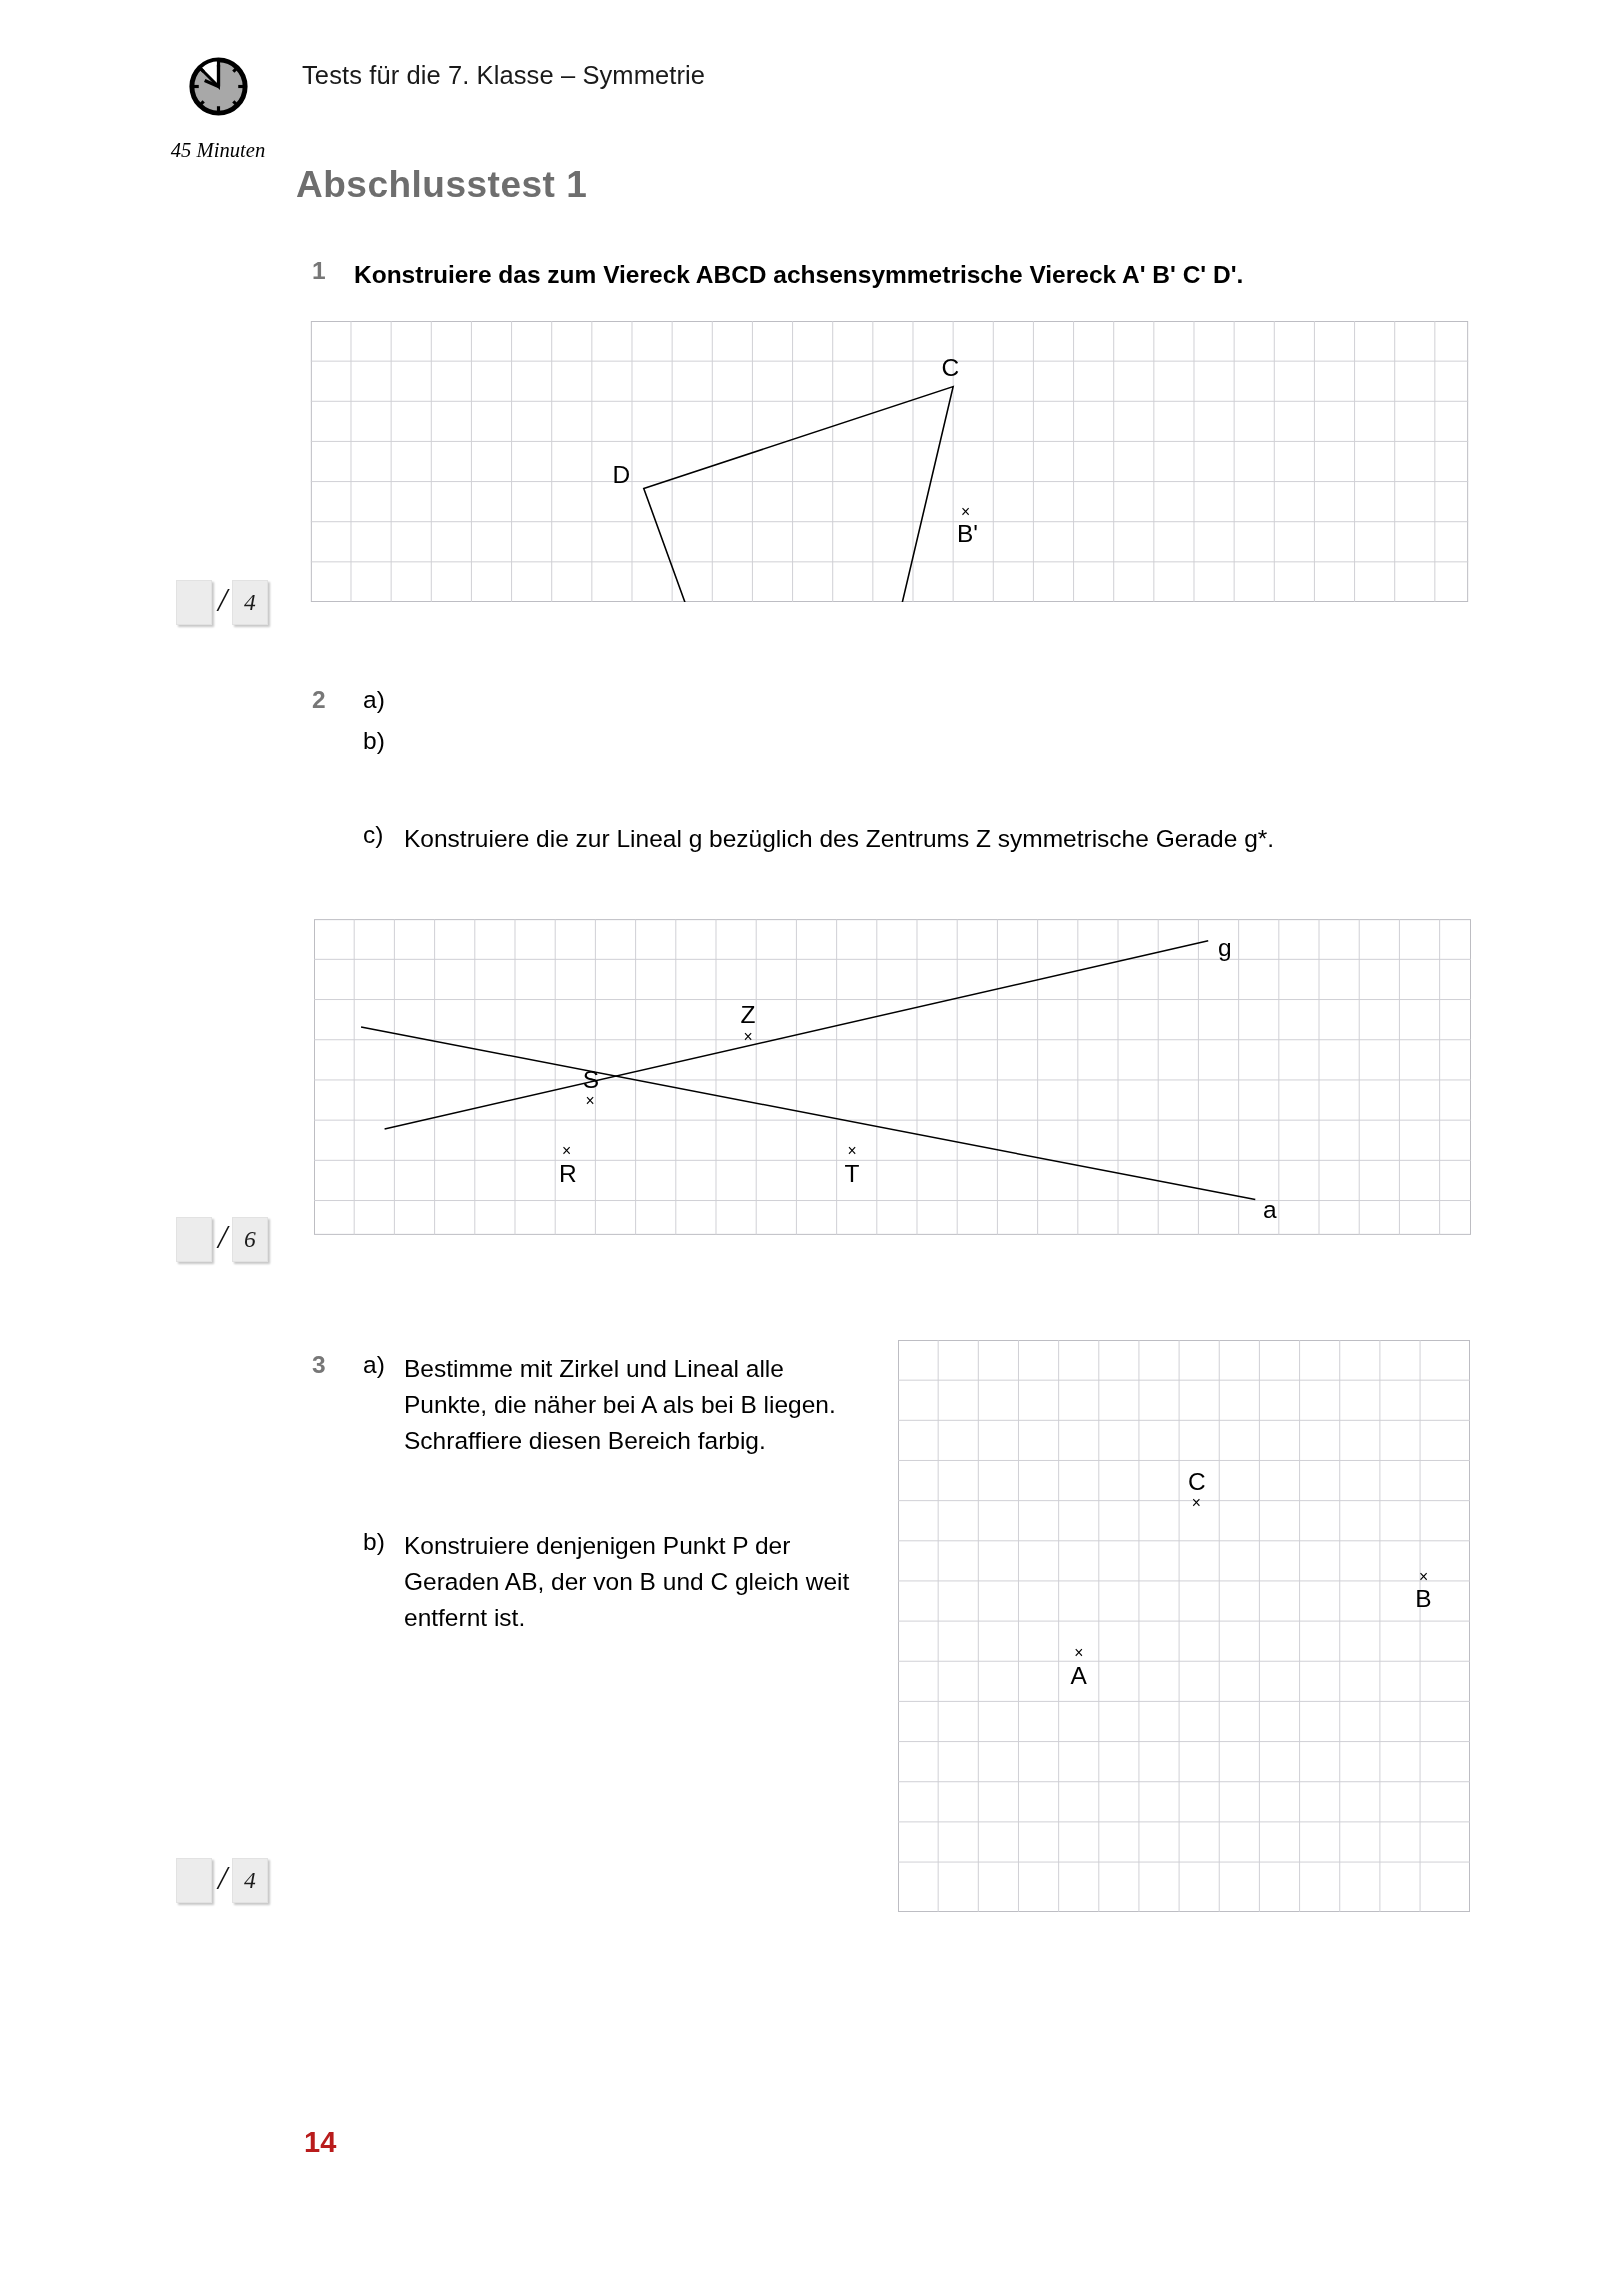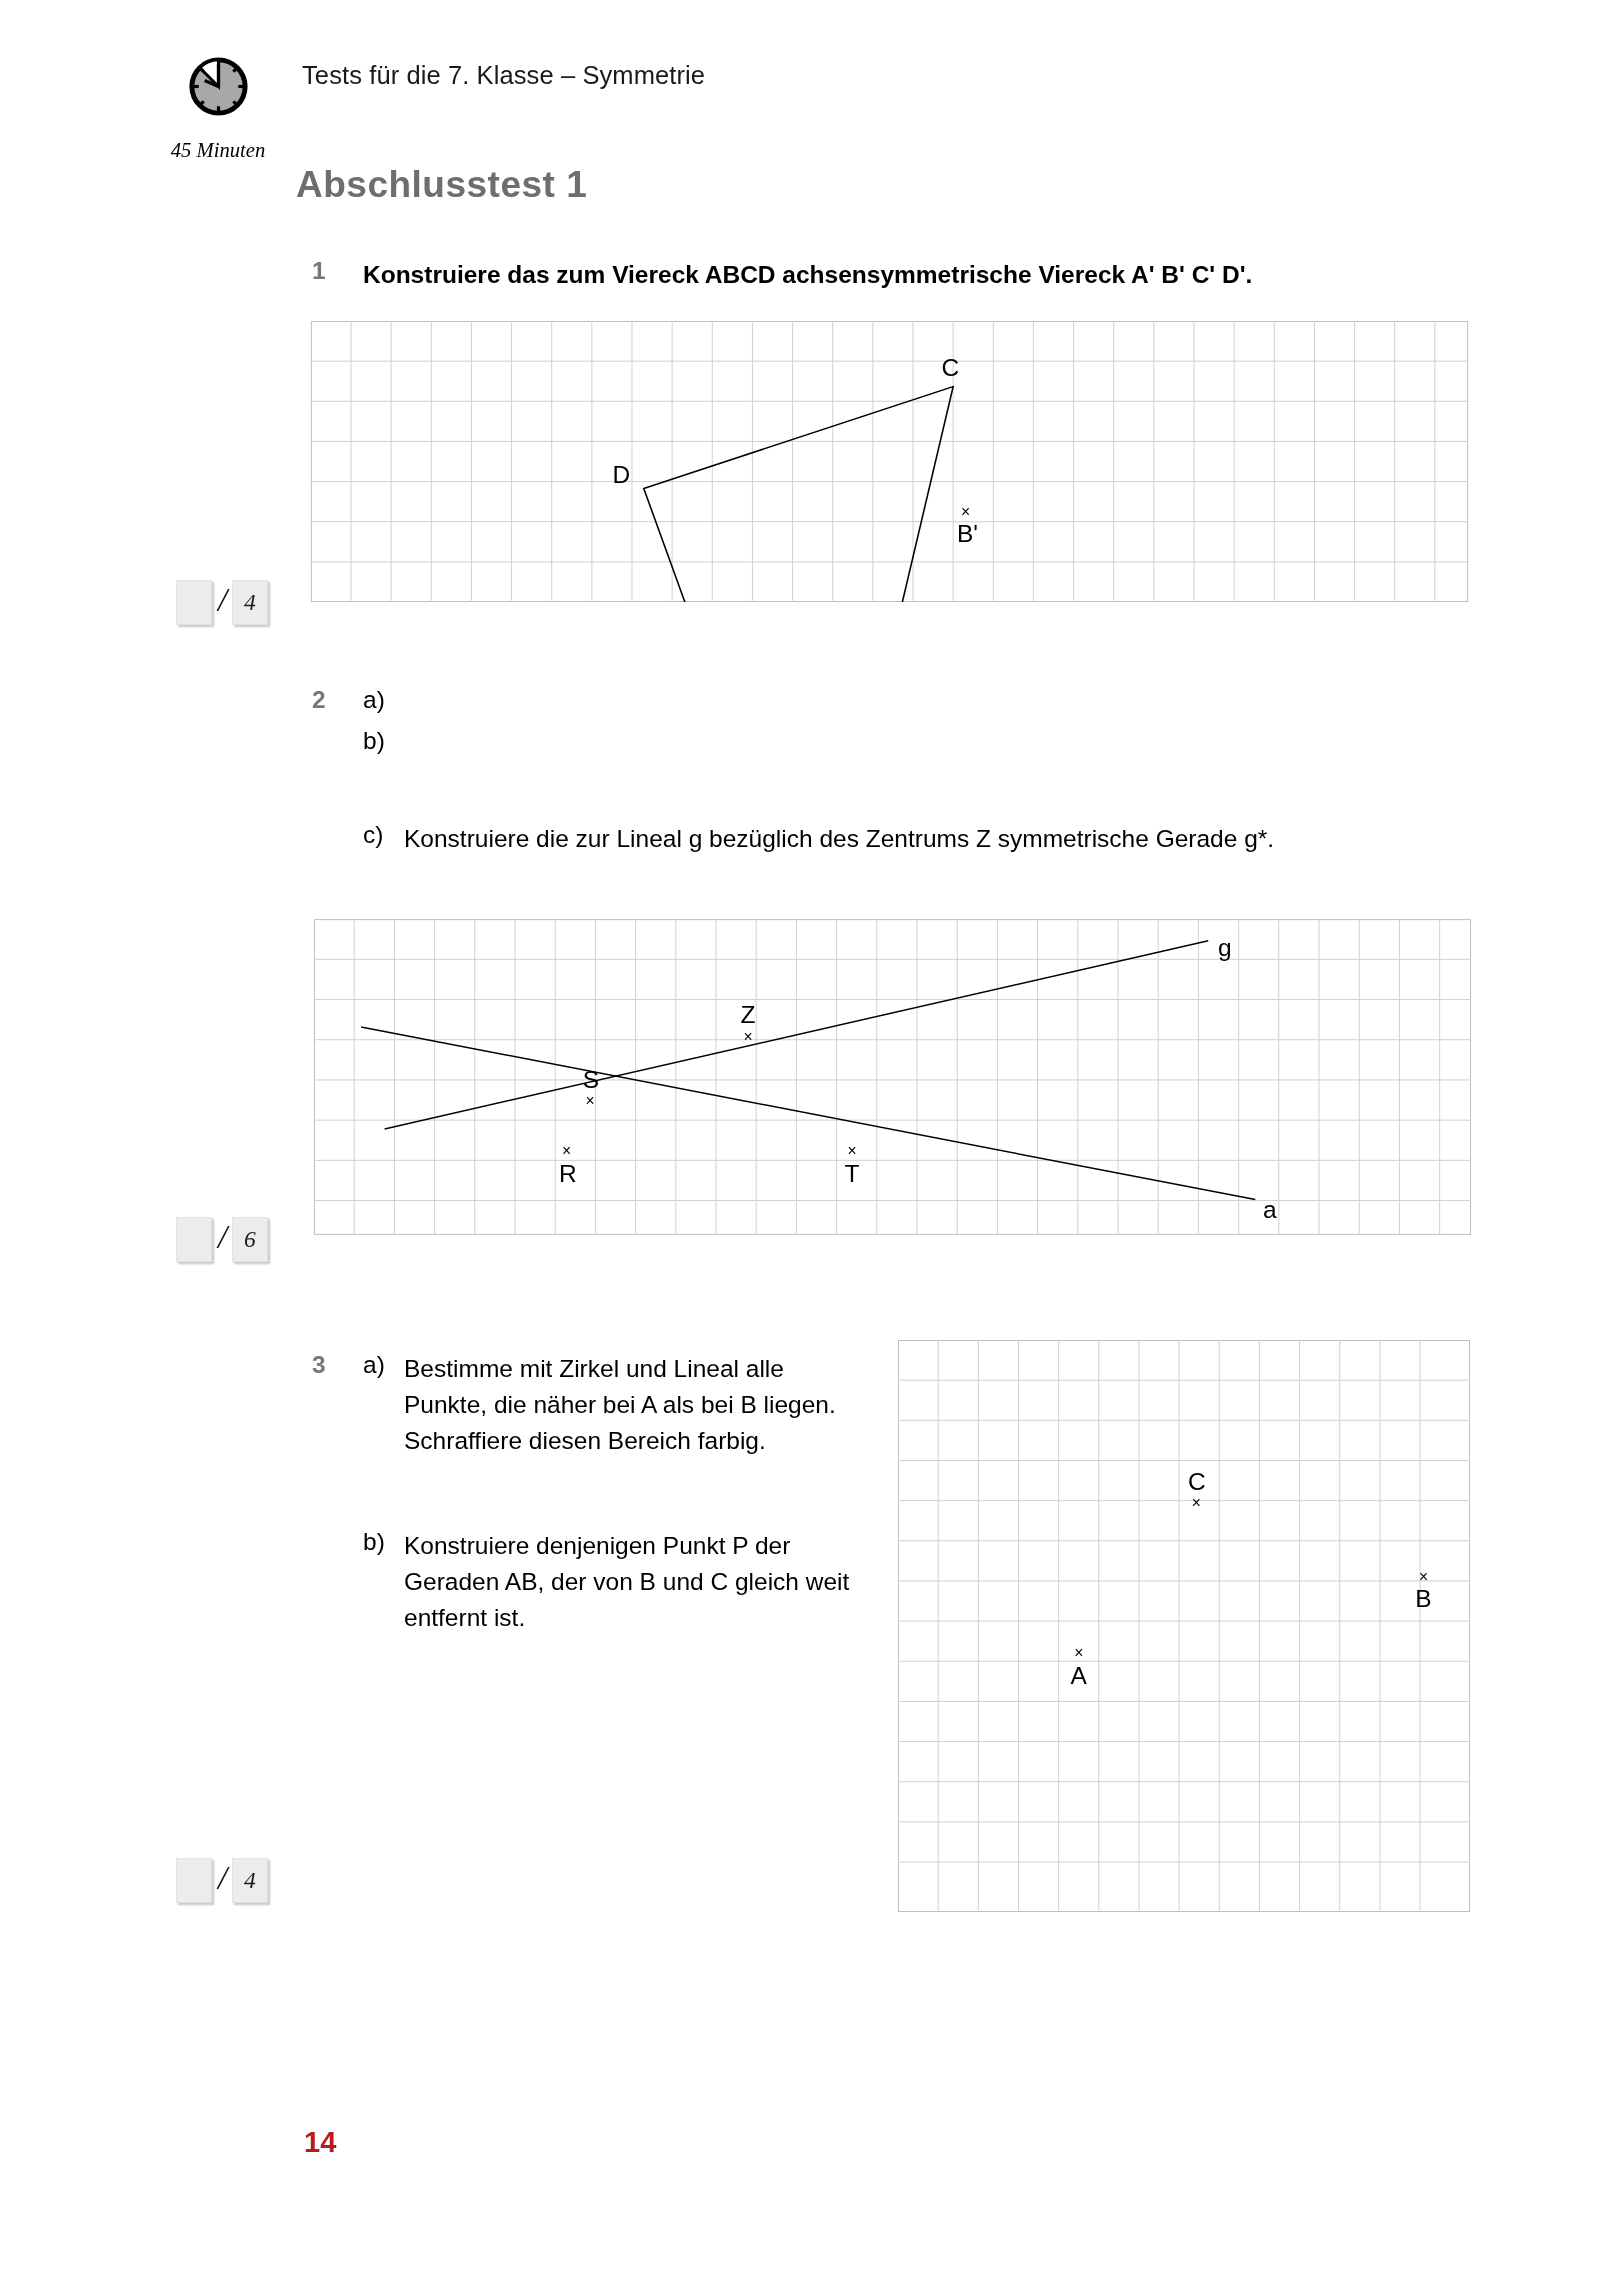--- a/index.html
+++ b/index.html
@@ -149,21 +149,21 @@
       <line x1="36" y1="36" x2="22" y2="30" stroke="#000" stroke-width="3.4"></line>
     </svg>
     <div class="clock-label">45 Minuten</div>
   </div>
 
   <div class="header-title">Tests für die 7. Klasse – Symmetrie</div>
 
   <div class="test-title">Abschlusstest 1</div>
 
   <div class="ex-num" style="left:312px; top:257px;">1</div>
-  <div class="ex-text bold" style="left:363px; top:257px; width:1137px;">Konstruiere das zum Viereck ABCD achsensymmetrische Viereck A' B' C' D'.</div>
+  <div class="ex-text bold" style="left:354px; top:257px; width:1137px;">Konstruiere das zum Viereck ABCD achsensymmetrische Viereck A' B' C' D'.</div>
 
   <div class="figure" style="left:310px; top:321px;">
     <svg width="1159" height="281" viewBox="0 0 1182 287">
       <rect x="0.5" y="0.5" width="1181" height="286" fill="#fff" stroke="#bcbcc2" stroke-width="1"></rect>
       <g stroke="#cfcfd4" stroke-width="1">
         <line x1="41" y1="0" x2="41" y2="287"></line>
           <line x1="82" y1="0" x2="82" y2="287"></line>
         <line x1="123" y1="0" x2="123" y2="287"></line>
           <line x1="164" y1="0" x2="164" y2="287"></line>
         <line x1="205" y1="0" x2="205" y2="287"></line>

